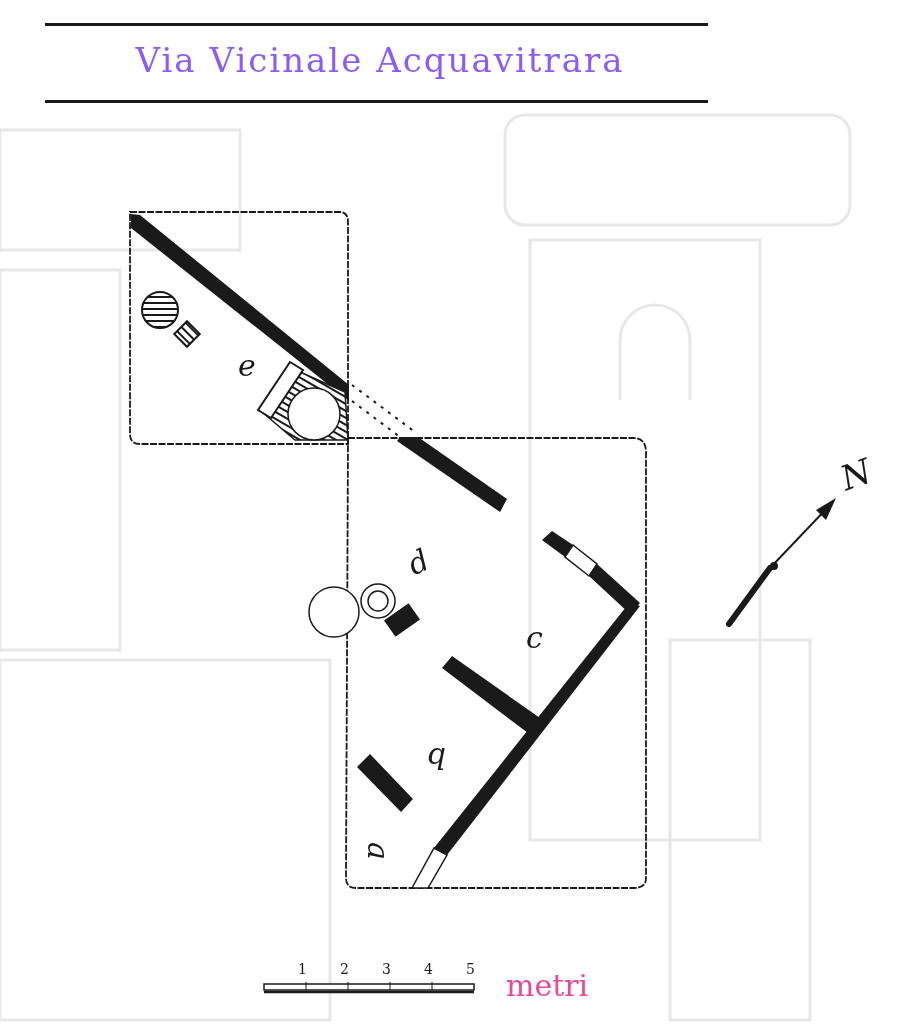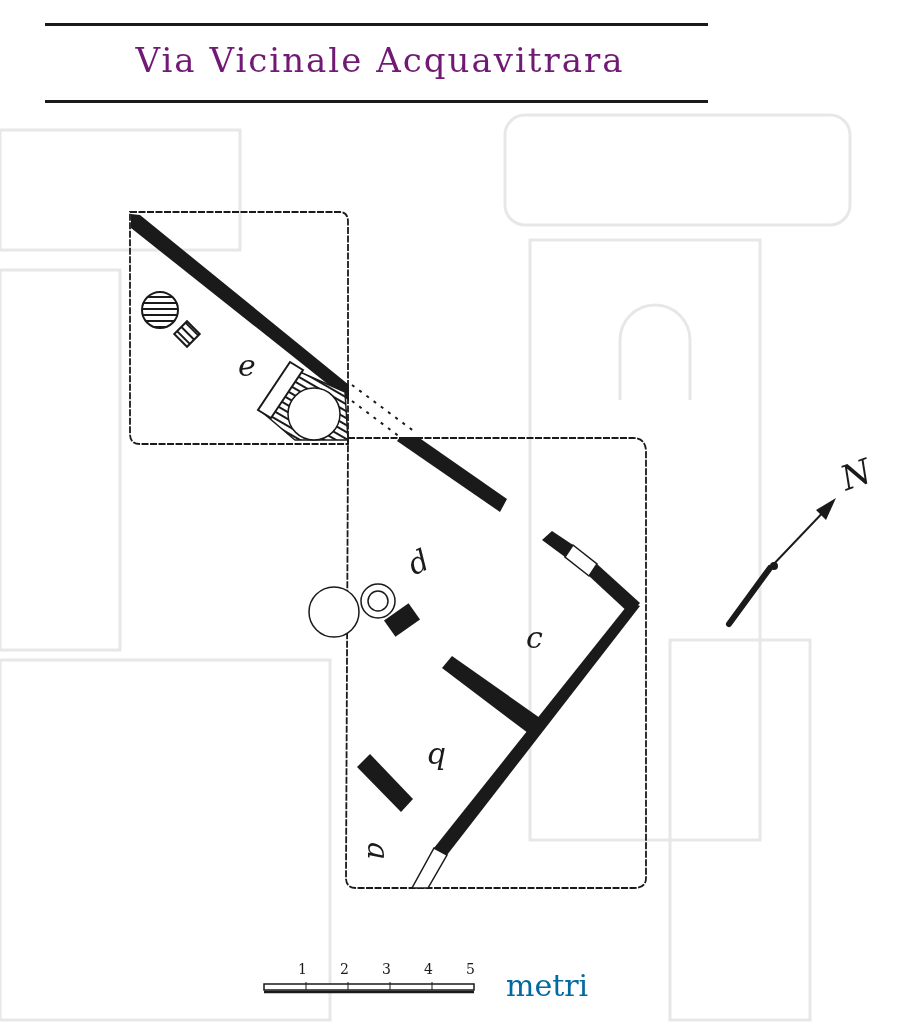--- a/index.html
+++ b/index.html
@@ -1,23 +1,23 @@
 <!DOCTYPE html>
 <html><head>
 <meta charset="utf-8">
 <style>
   html, body { margin: 0; padding: 0; background: #ffffff; }
   body { width: 916px; height: 1024px; position: relative; overflow: hidden; font-family: "DejaVu Serif", serif; }
   .ghost { position: absolute; inset: 0; opacity: 0.09; pointer-events: none; }
   .title-rule { position: absolute; left: 45px; width: 663px; height: 3px; background: #1a1a1a; }
-  .title-text { position: absolute; left: 0; width: 760px; top: 40px; text-align: center; font-family: "DejaVu Serif", serif; font-size: 34px; letter-spacing: 2px; color: #701a75; }
+  .title-text { position: absolute; left: 0; width: 760px; top: 40px; text-align: center; font-family: "DejaVu Serif", serif; font-size: 34px; letter-spacing: 2px; color: #8b5cf6; }
   svg.plan { position: absolute; left: 0; top: 0; }
   .lbl { font-family: "DejaVu Serif", serif; font-style: italic; fill: #1a1a1a; }
   .scale-num { font-family: "DejaVu Serif", serif; font-size: 14px; fill: #1a1a1a; }
-  .scale-unit { position: absolute; left: 506px; top: 968px; font-family: "DejaVu Serif", serif; font-size: 30px; color: #0369a1; }
+  .scale-unit { position: absolute; left: 506px; top: 968px; font-family: "DejaVu Serif", serif; font-size: 30px; color: #ec4899; }
 </style>
 </head>
 <body>
 
 <svg class="ghost" width="916" height="1024" viewBox="0 0 916 1024">
   <g fill="none" stroke="#000" stroke-width="3">
     <rect x="505" y="115" width="345" height="110" rx="20"></rect>
     <rect x="530" y="240" width="230" height="600"></rect>
     <path d="M620 400 v-60 a35 35 0 0 1 70 0 v60"></path>
     <rect x="0" y="130" width="240" height="120"></rect>

